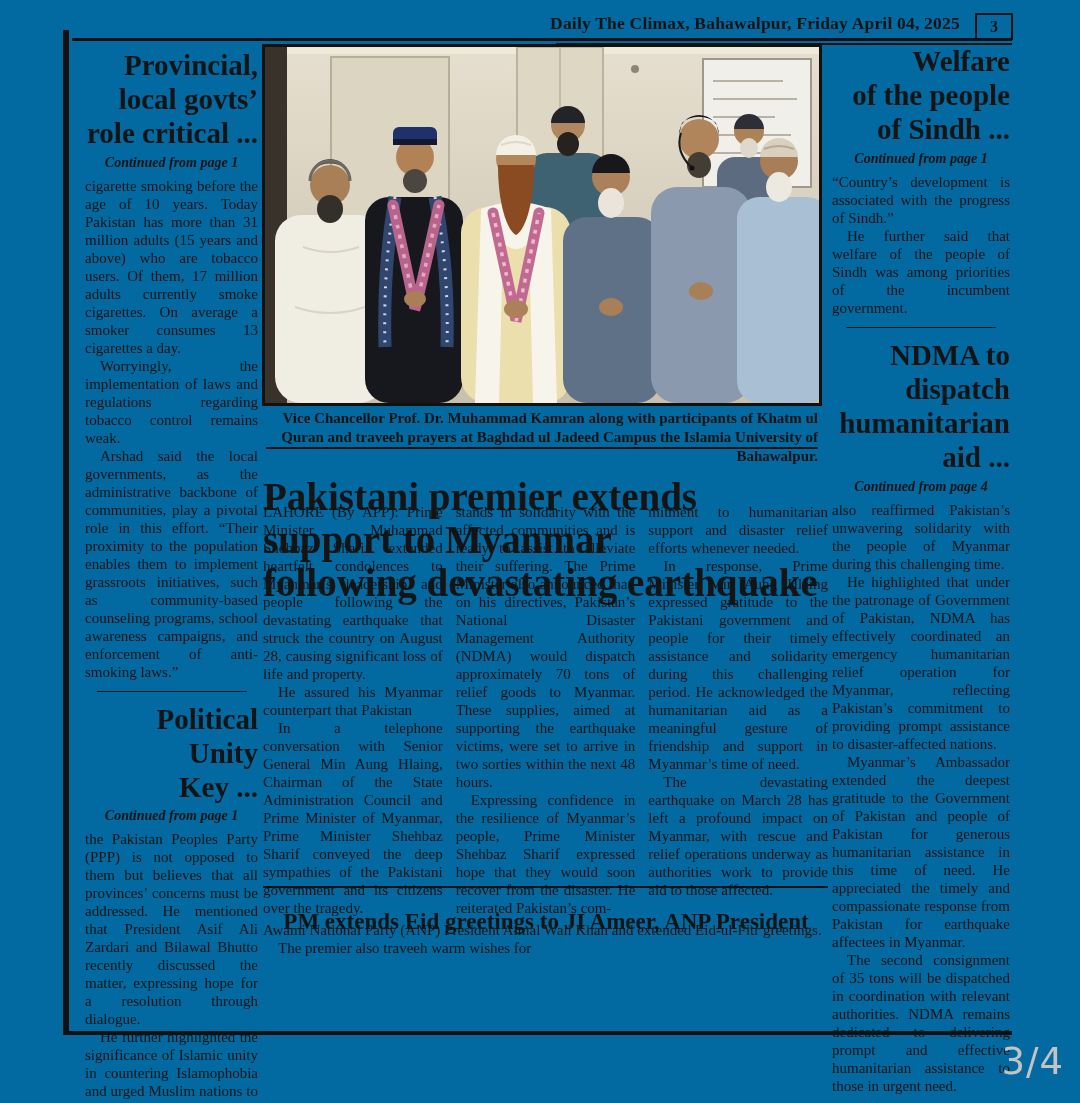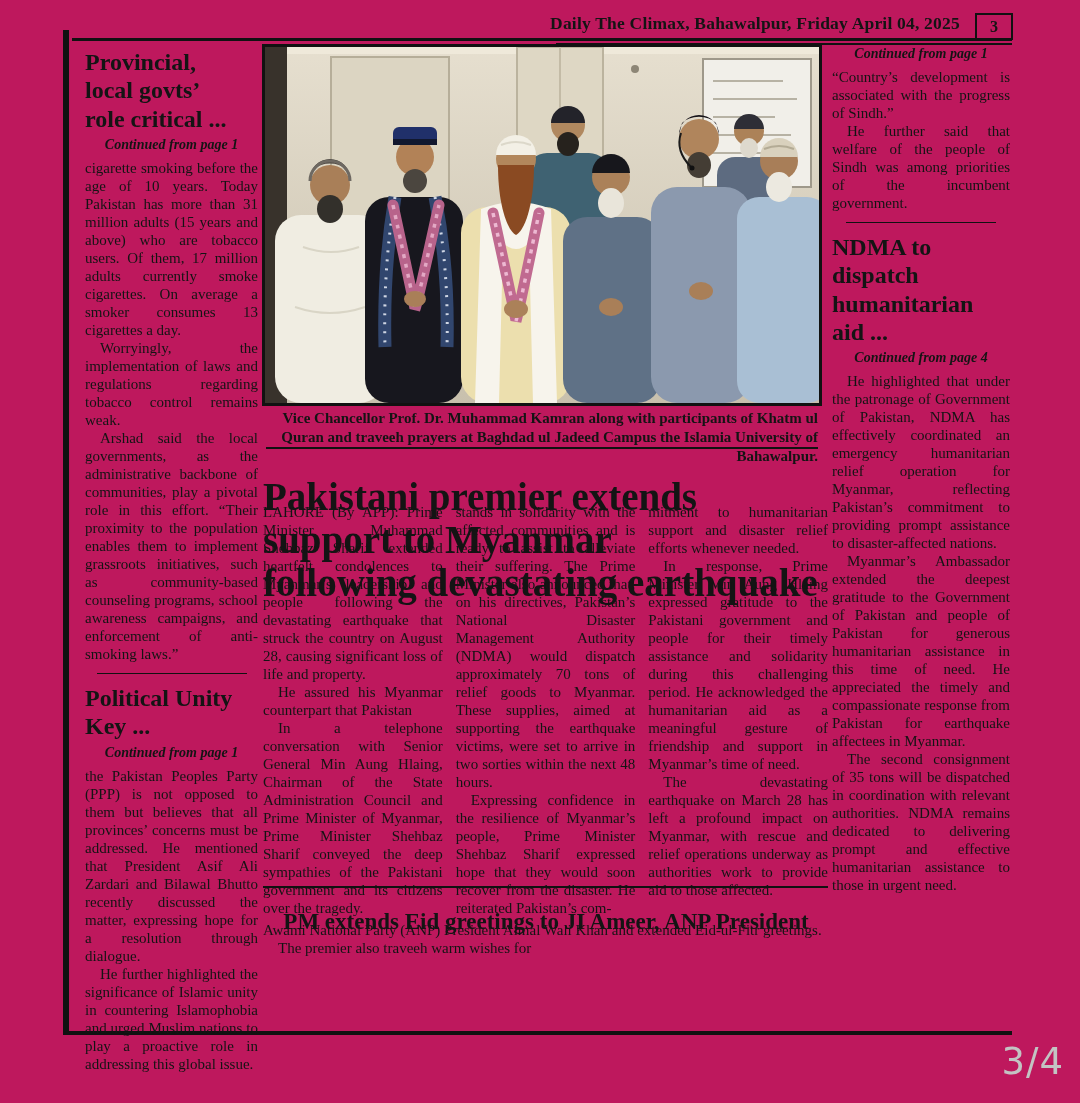--- a/index.html
+++ b/index.html
@@ -1,25 +1,25 @@
 <!DOCTYPE html>
 <html><head>
 <meta charset="utf-8">
 <style>
   html,body{margin:0;padding:0;background:#ffffff;}
-  .page{position:relative;width:1080px;height:1103px;background:#be185d;overflow:hidden;
+  .page{position:relative;width:1080px;height:1103px;background:#0369a1;overflow:hidden;
         font-family:"Liberation Serif","DejaVu Serif",serif;color:#141414;}
   
   .masthead{position:absolute;top:13px;left:540px;width:430px;text-align:center;
             font-weight:bold;font-size:17.5px;letter-spacing:.2px;}
   .pagebox{position:absolute;top:13px;left:975px;width:34px;height:23px;border:2px solid #111;
            font-weight:bold;font-size:16px;text-align:center;line-height:23px;}
   .rule-h{position:absolute;background:#111;}
   
-  .side-title{font-weight:bold;font-size:24px;line-height:1.18;text-align:left;white-space:pre-line;margin:0 0 4px 0;}
+  .side-title{font-weight:bold;font-size:29px;line-height:1.18;text-align:right;white-space:pre-line;margin:0 0 4px 0;}
   .continued{font-weight:bold;font-style:italic;font-size:14px;text-align:center;margin:2px 0 6px 0;}
   .body p{margin:0;text-align:justify;font-size:15px;line-height:1.2;}
   .body p.ind{text-indent:15px;}
   .sep{border:none;border-top:1.6px solid #111;width:150px;margin:10px auto 10px auto;}
   .leftcol{position:absolute;left:85px;top:48px;width:173px;}
   .rightcol{position:absolute;left:832px;top:44px;width:178px;}
   
   .photo{position:absolute;left:262px;top:44px;width:554px;height:356px;border:3px solid #111;background:#cfc7b4;}
   .photo svg{display:block;width:100%;height:100%;}
   .caption{position:absolute;left:266px;top:409px;width:552px;text-align:right;font-weight:bold;font-size:15px;line-height:1.25;}
@@ -191,34 +191,38 @@
   <h2 class="pm-headline">PM extends Eid greetings to JI Ameer, ANP President</h2>
   <div class="cols body" style="left:263px;top:921px;width:565px;height:110px;">
     <div class="col">
       <p>Awami National Party (ANP) President Aimal Wali Khan and extended Eid-ul-Fitr greetings.</p>
       <p class="ind">The premier also traveeh warm wishes for</p>
     </div>
   </div>
 
   <div class="rightcol">
     <div>
+      <h2 class="side-title">Welfare
+of the people
+of Sindh ...</h2>
       <div class="continued">Continued from page 1</div>
       <div class="body">
         <p>“Country’s development is associated with the progress of Sindh.”</p>
         <p class="ind">He further said that welfare of the people of Sindh was among priorities of the incumbent government.</p>
       </div>
     </div>
     <hr class="sep">
     <div>
       <h2 class="side-title">NDMA to
 dispatch
 humanitarian
 aid ...</h2>
       <div class="continued">Continued from page 4</div>
       <div class="body">
+        <p>also reaffirmed Pakistan’s unwavering solidarity with the people of Myanmar during this challenging time.</p>
         <p class="ind">He highlighted that under the patronage of Government of Pakistan, NDMA has effectively coordinated an emergency humanitarian relief operation for Myanmar, reflecting Pakistan’s commitment to providing prompt assistance to disaster-affected nations.</p>
         <p class="ind">Myanmar’s Ambassador extended the deepest gratitude to the Government of Pakistan and people of Pakistan for generous humanitarian assistance in this time of need. He appreciated the timely and compassionate response from Pakistan for earthquake affectees in Myanmar.</p>
         <p class="ind">The second consignment of 35 tons will be dispatched in coordination with relevant authorities. NDMA remains dedicated to delivering prompt and effective humanitarian assistance to those in urgent need.</p>
       </div>
     </div>
   </div>
 
   <div class="watermark">3/4</div>
 </div>
 

